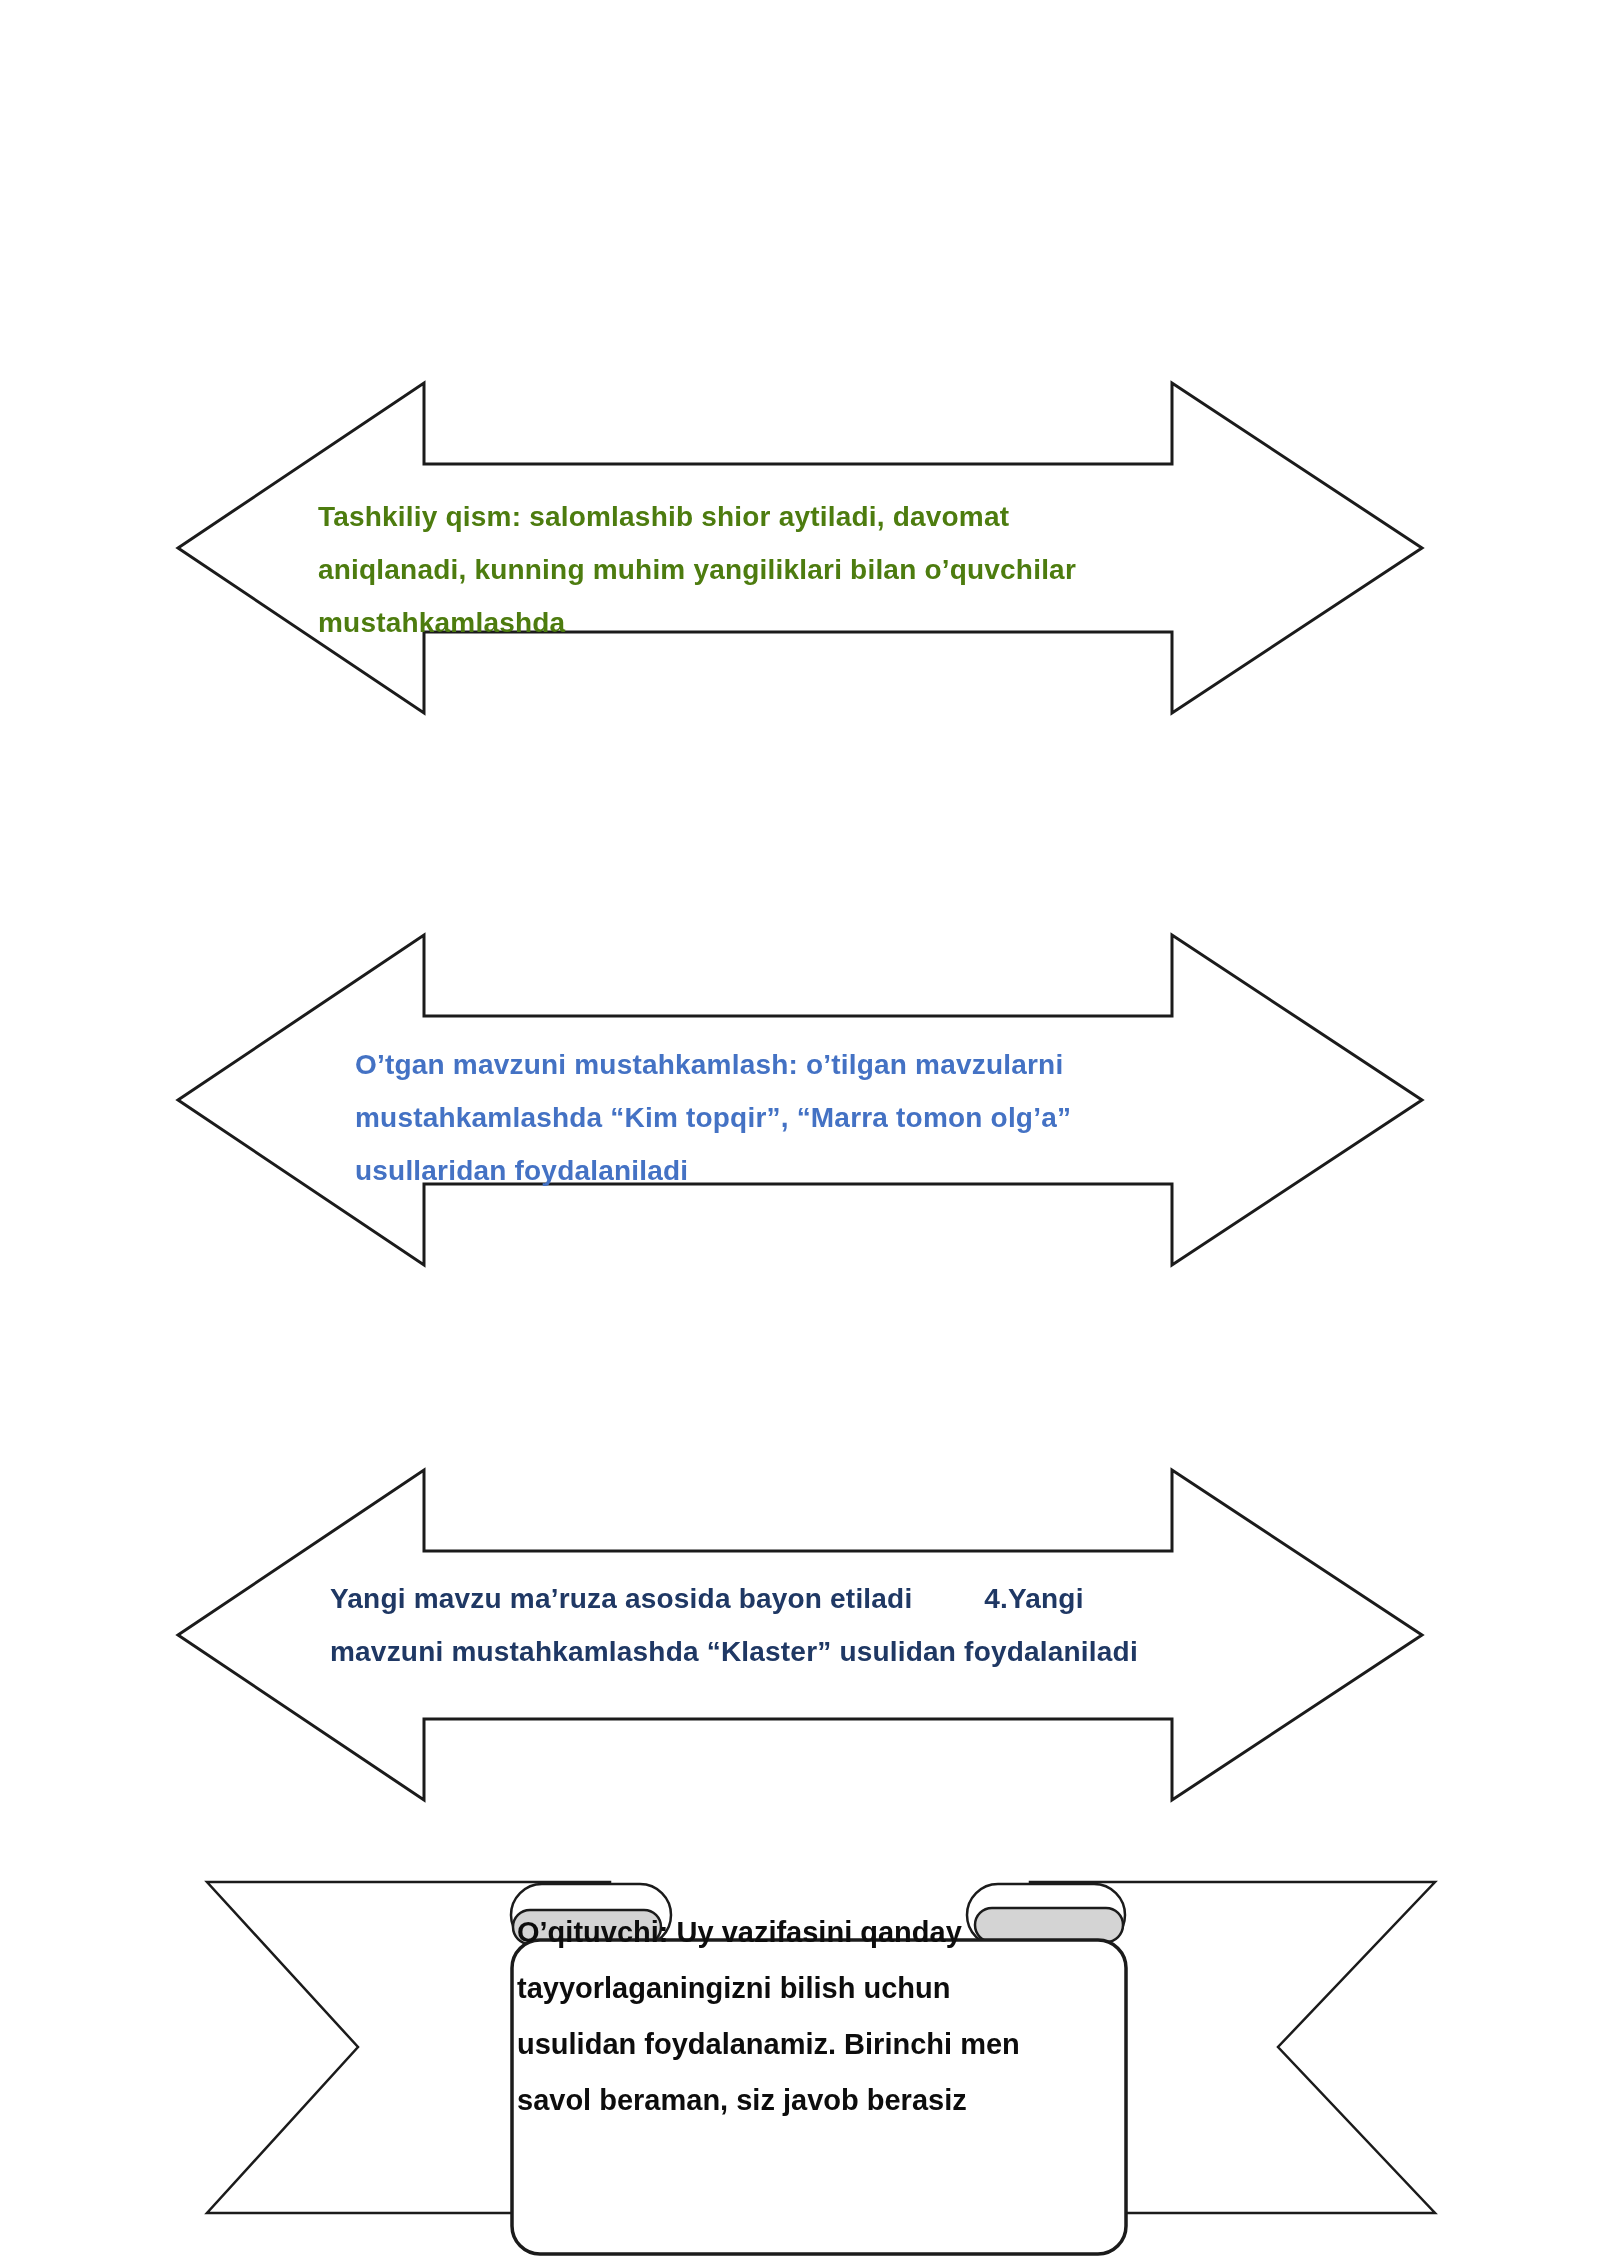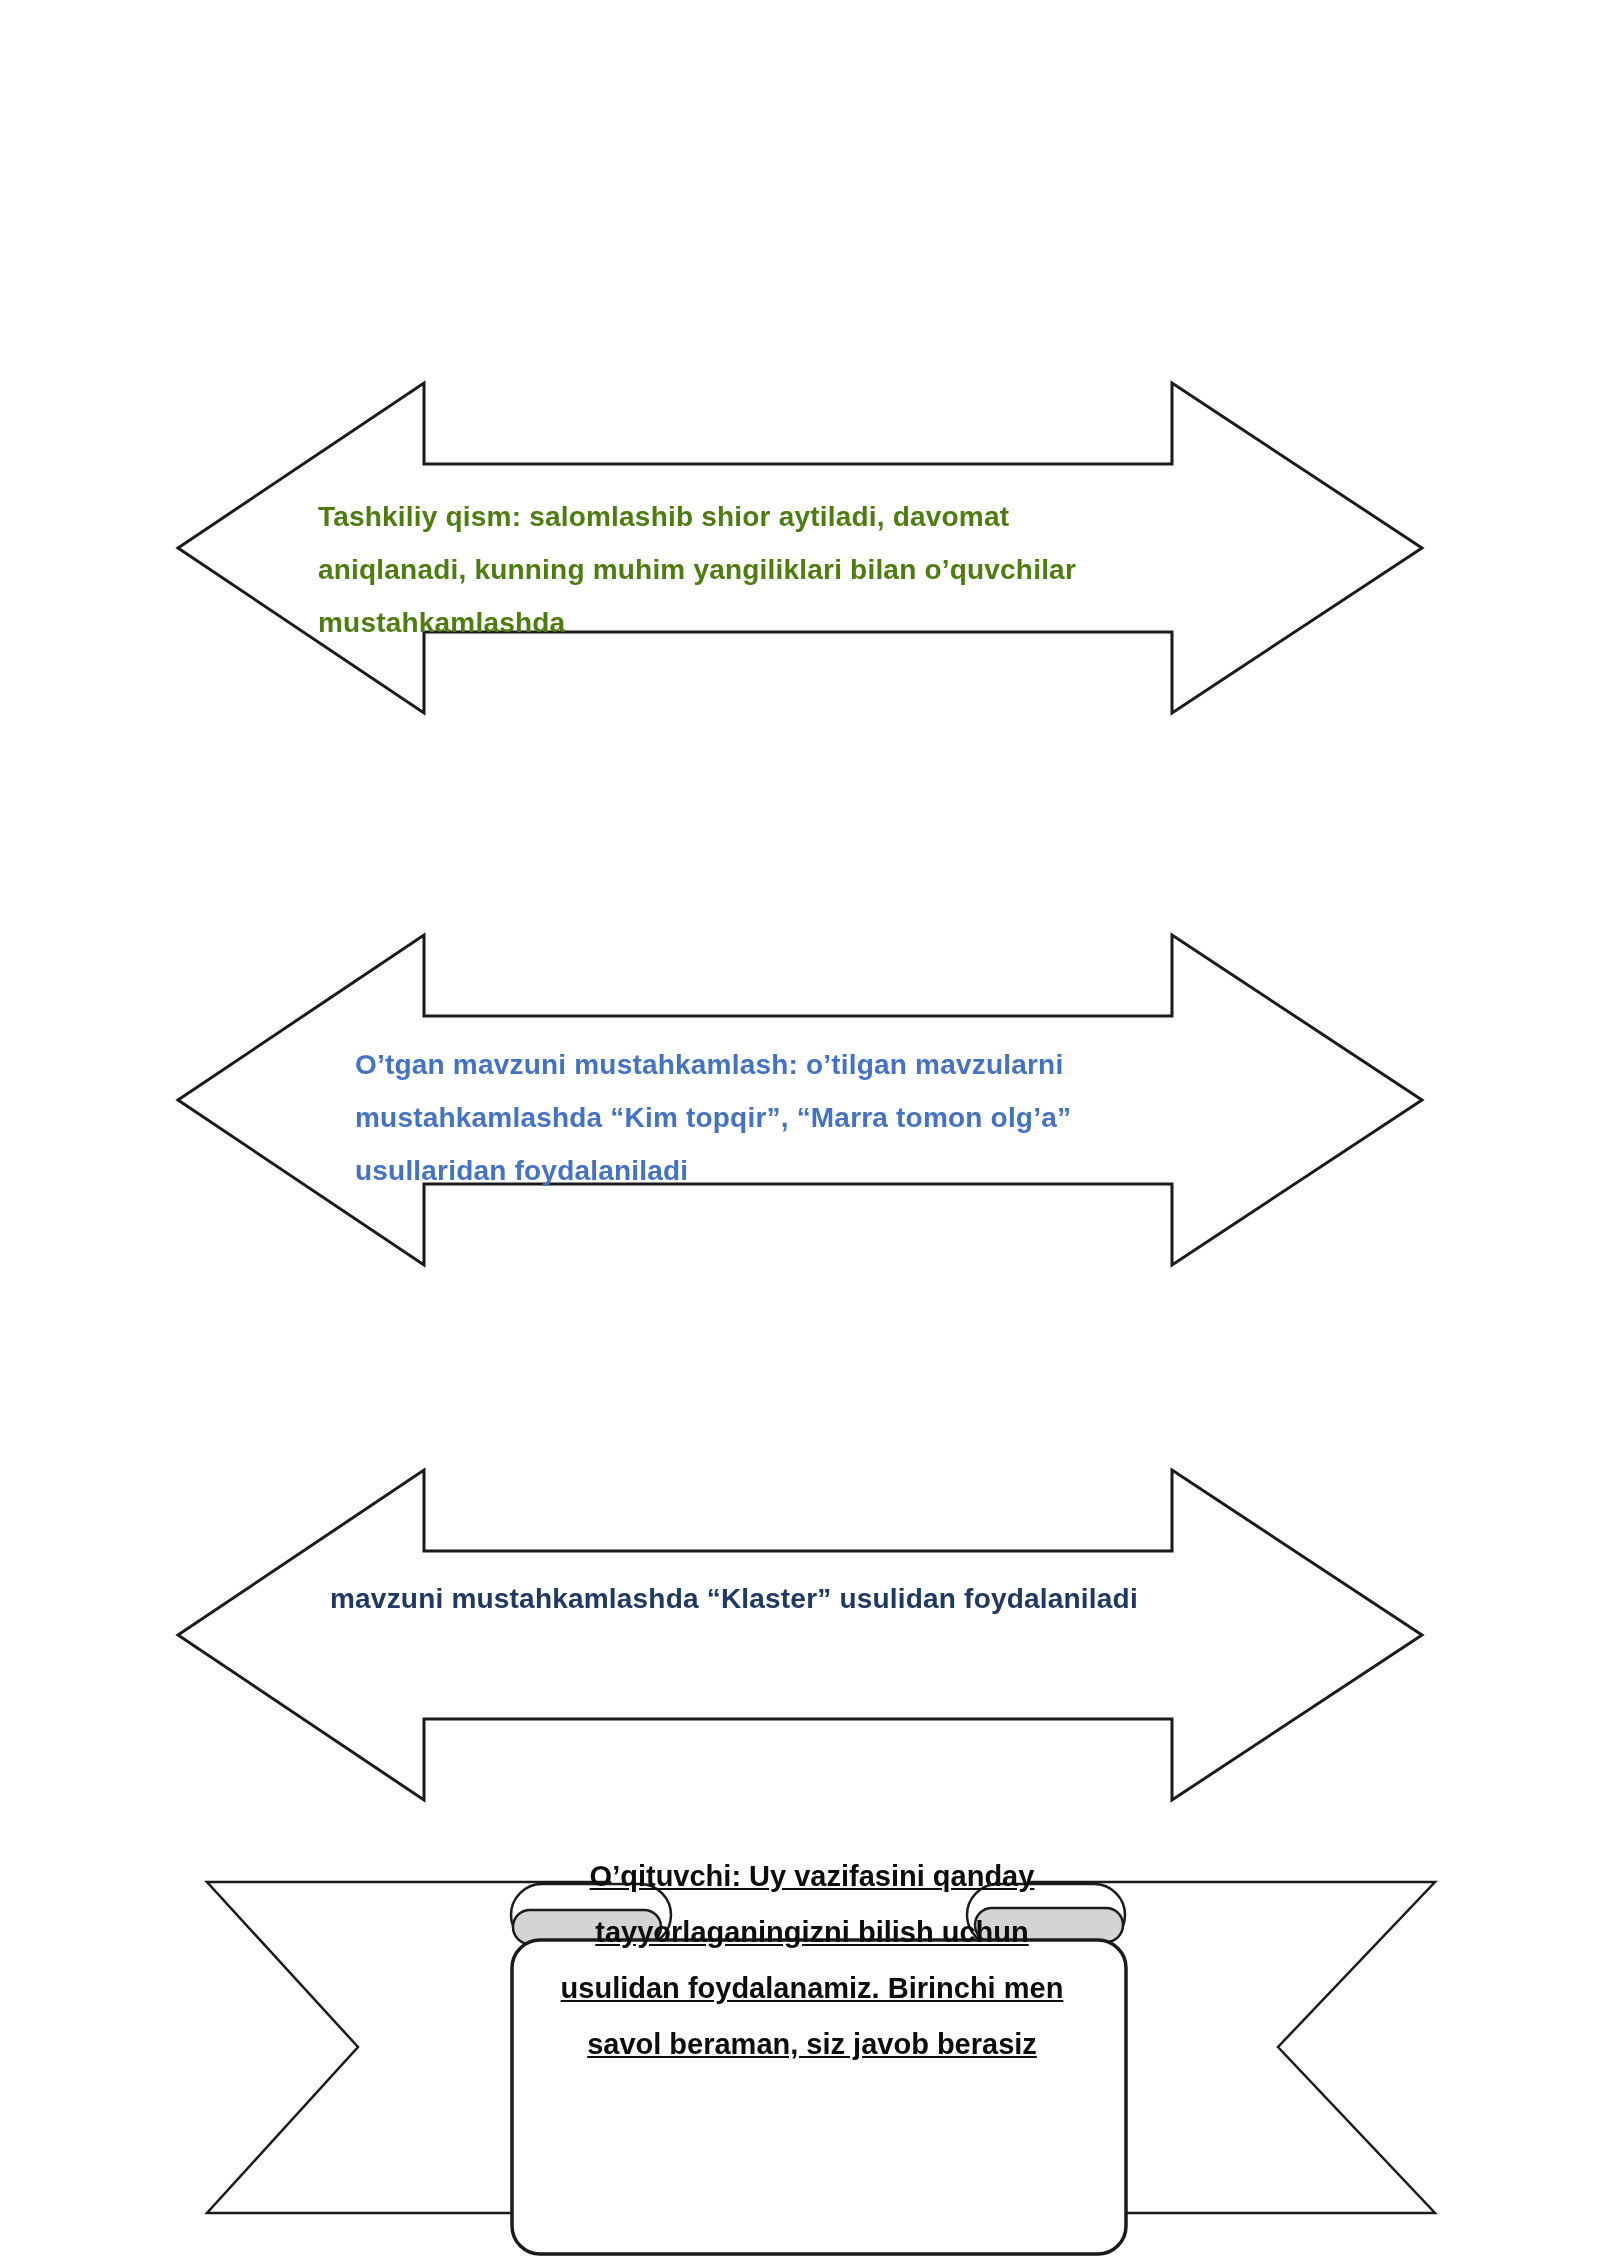--- a/index.html
+++ b/index.html
@@ -57,27 +57,25 @@
   }
   .arrow-text .line {
     white-space: pre;
   }
   #arrow1-text { left: 318px; top: 490px; }
   #arrow2-text { left: 330px; top: 1038px; margin-left: 25px; }
   #arrow3-text { left: 330px; top: 1572px; }
   .banner-text {
     position: absolute;
     left: 517px;
-    top: 1848px;
+    top: 1904px;
     width: 590px;
-    text-align: center;
     font-weight: 700;
     font-size: 29px;
     line-height: 56px;
-    text-decoration: underline;
   }
   .banner-text .line {
     white-space: pre;
   }
 </style>
 </head>
 <body>
 
 <div class="page">
 
@@ -104,20 +102,21 @@
     <div class="line">mustahkamlashda</div>
   </div>
 
   <div class="arrow-text" id="arrow2-text" style="color: rgb(68, 114, 196);">
     <div class="line">O’tgan mavzuni mustahkamlash: o’tilgan mavzularni</div>
     <div class="line">mustahkamlashda “Kim topqir”, “Marra tomon olg’a”</div>
     <div class="line">usullaridan foydalaniladi</div>
   </div>
 
   <div class="arrow-text" id="arrow3-text" style="color: rgb(31, 56, 100);">
+    <div class="line">Yangi mavzu ma’ruza asosida bayon etiladi         4.Yangi</div>
     <div class="line">mavzuni mustahkamlashda “Klaster” usulidan foydalaniladi</div>
   </div>
 
   <div class="banner-text" style="color: rgb(13, 13, 13);">
     <div class="line">O’qituvchi: Uy vazifasini qanday</div>
     <div class="line">tayyorlaganingizni bilish uchun</div>
     <div class="line">usulidan foydalanamiz. Birinchi men</div>
     <div class="line">savol beraman, siz javob berasiz</div>
   </div>
 

